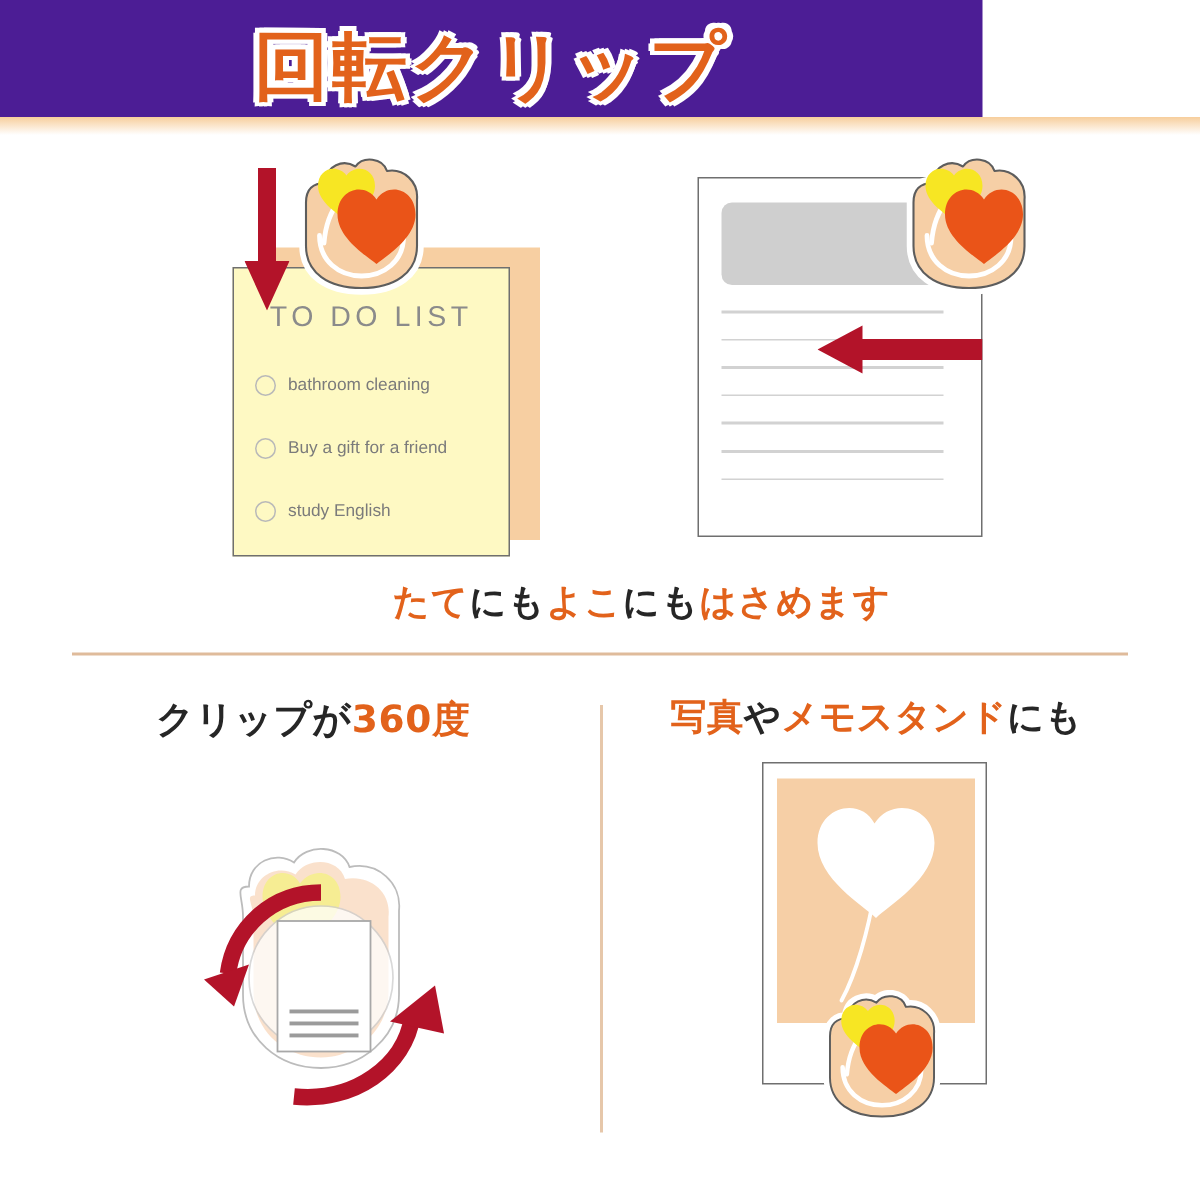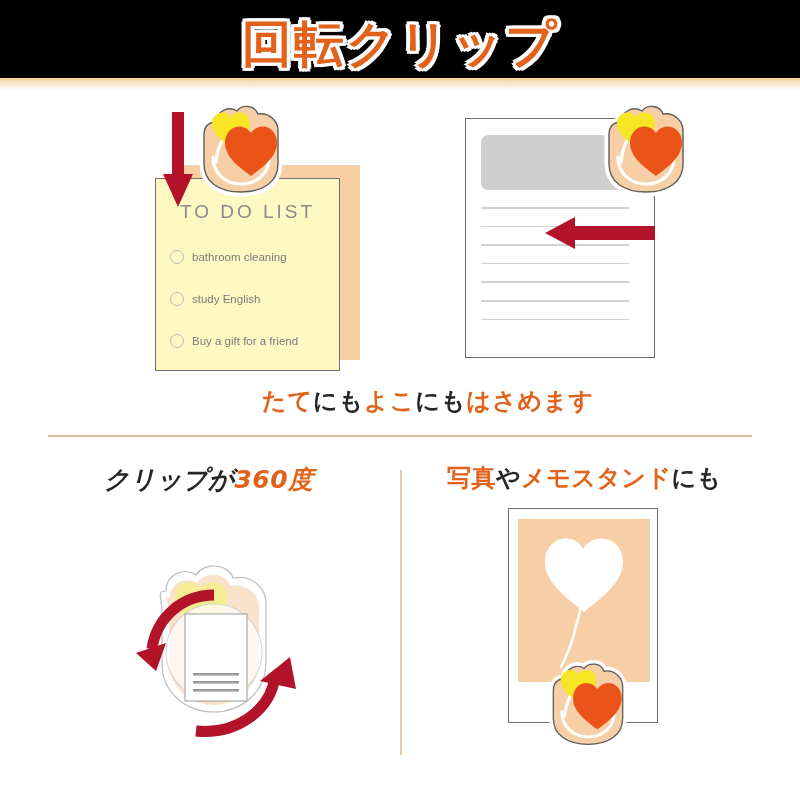--- a/index.html
+++ b/index.html
@@ -7,22 +7,22 @@
     width:800px;height:800px;
     background:#ffffff;
     font-family:"Liberation Sans","DejaVu Sans",sans-serif;
     overflow:hidden;
     position:relative;
   }
   .page{position:relative;width:800px;height:800px;overflow:hidden;background:#fff;}
 
   
   .header{
-    position:absolute;left:0;top:0;width:800px;height:88px;
-    background:#000000;
+    position:absolute;left:0;top:0;width:655px;height:88px;
+    background:#4c1d95;
     display:flex;align-items:center;justify-content:center;
   }
   .header-title{
     font-family:"DejaVu Sans","Liberation Sans",sans-serif;
     font-size:50px;font-weight:bold;letter-spacing:2px;
     color:#e2621b;
     text-shadow:
       -3px -3px 0 #fff, 3px -3px 0 #fff, -3px 3px 0 #fff, 3px 3px 0 #fff,
       -3px 0 0 #fff, 3px 0 0 #fff, 0 -3px 0 #fff, 0 3px 0 #fff,
       -4px 0 0 #fff, 4px 0 0 #fff;
@@ -95,21 +95,20 @@
 
   
   .hr-div{position:absolute;left:48px;top:435px;width:704px;height:1.6px;background:#dfbb9b;}
   .v-div{position:absolute;left:400px;top:470px;width:1.6px;height:285px;background:#e6c7aa;}
 
   
   .bl-heading{
     position:absolute;left:104px;top:462px;width:300px;
     font-size:25px;font-weight:bold;line-height:1.42;letter-spacing:0.5px;
     font-family:"DejaVu Sans","Liberation Sans",sans-serif;
-    font-style:italic;
   }
   .rot-wrap{position:absolute;left:118px;top:545px;width:210px;height:215px;}
 
   
   .br-heading{
     position:absolute;left:447px;top:462px;width:330px;
     font-size:24px;font-weight:bold;letter-spacing:0.5px;
     font-family:"DejaVu Sans","Liberation Sans",sans-serif;
     white-space:nowrap;
   }
@@ -140,25 +139,25 @@
 
     <div class="todo-card">
       <div class="todo-title">TO DO LIST</div>
       <div class="todo-items">
         <div class="todo-item">
           <span class="todo-check"></span>
           <span class="todo-label">bathroom cleaning</span>
         </div>
         <div class="todo-item">
           <span class="todo-check"></span>
-          <span class="todo-label">study English</span>
+          <span class="todo-label">Buy a gift for a friend</span>
         </div>
         <div class="todo-item">
           <span class="todo-check"></span>
-          <span class="todo-label">Buy a gift for a friend</span>
+          <span class="todo-label">study English</span>
         </div>
       </div>
     </div>
 
     <svg class="arrow-down" viewBox="0 0 30 95">
       <polygon points="9,0 21,0 21,62 30,62 15,95 0,62 9,62" fill="#b31329"></polygon>
     </svg>
 
     <svg class="clip-a" width="96" height="96" viewBox="0 0 96 96">
       <g>

